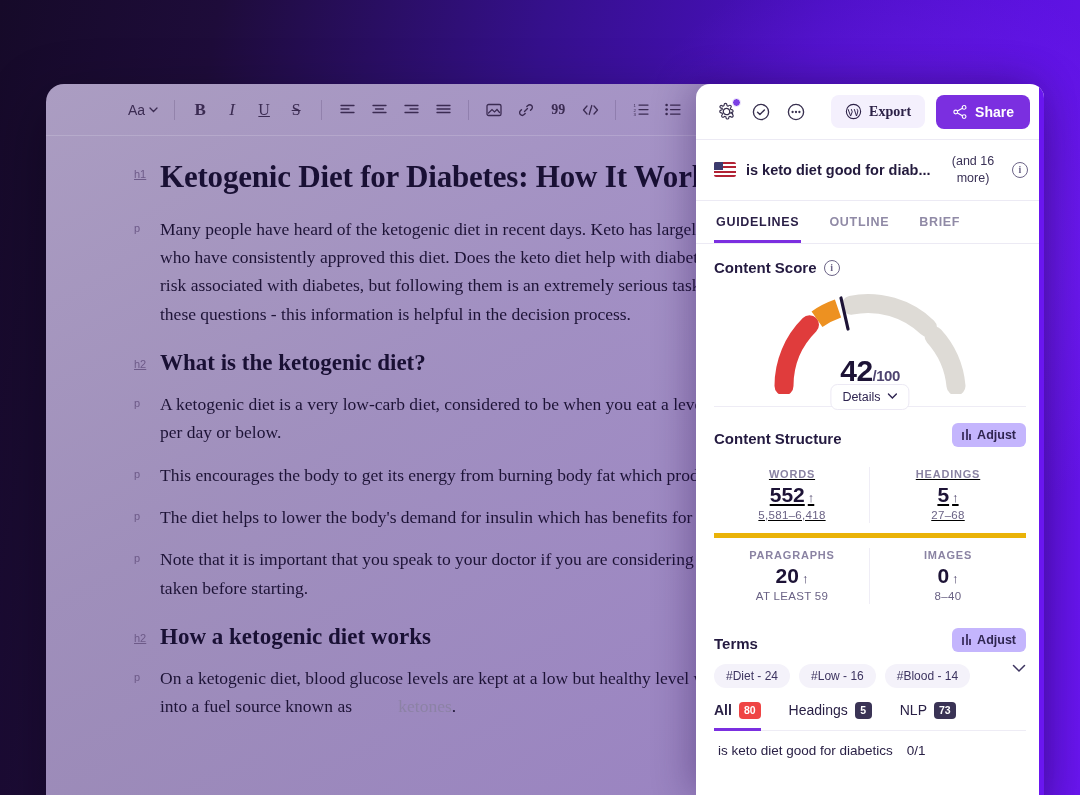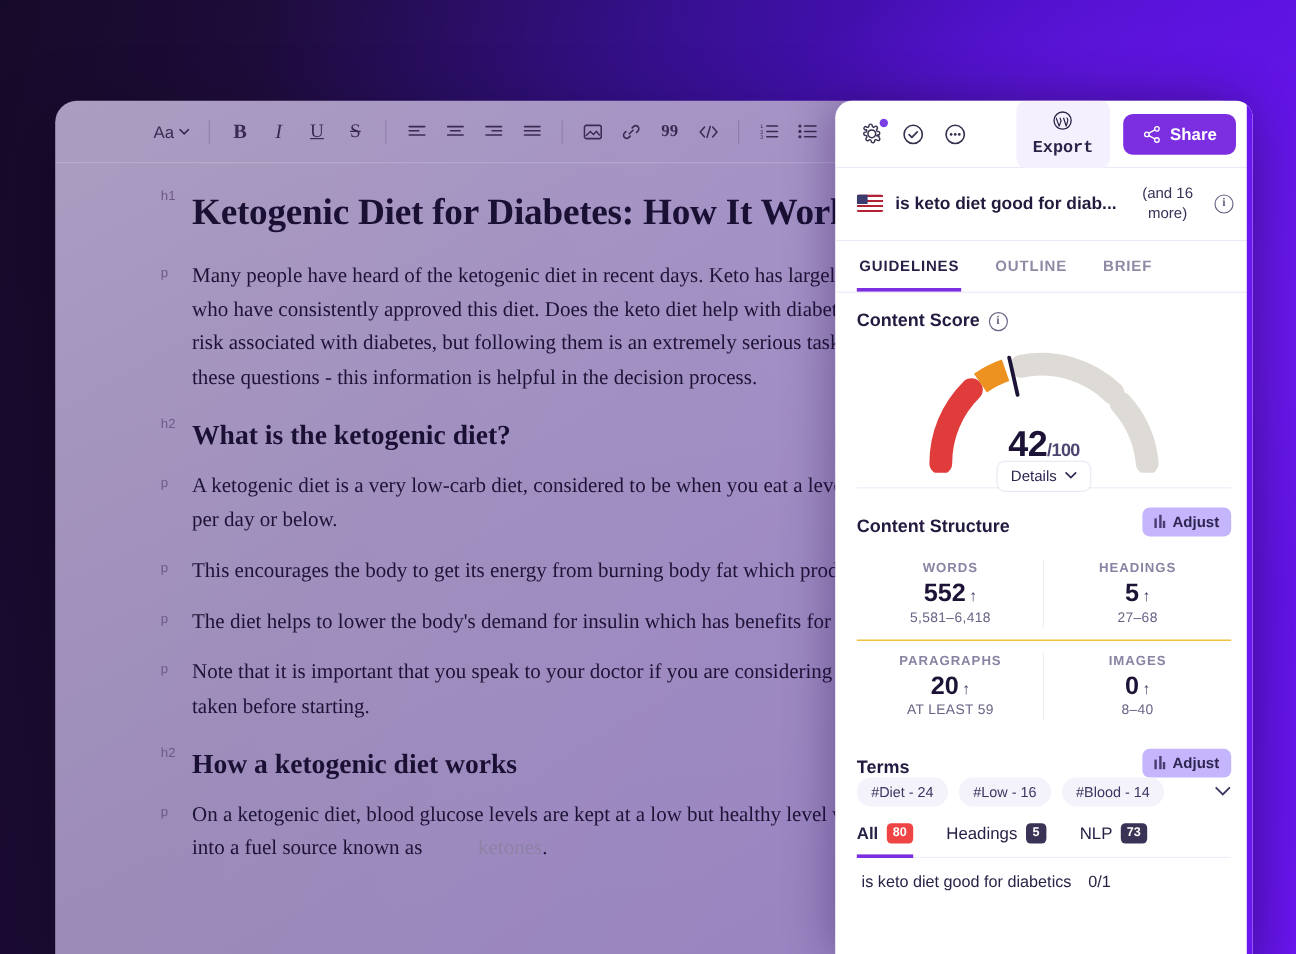--- a/index.html
+++ b/index.html
@@ -57,21 +57,21 @@
   }
   h2.dh {
     font-family: "Liberation Serif", serif; font-size: 23px; font-weight: 700;
     color: #191034; margin: 20px 0 12px; line-height: 1.3; white-space: nowrap;
   }
   p.dp {
     font-family: "Liberation Serif", serif; font-size: 17.5px; color: #1d1336;
     line-height: 1.62; margin-bottom: 14px;
   }
   p.dp .lk { color: #8c82a5; margin-left: 42px; }
-  .blk.h1 .tag, .blk.h2 .tag { top: 0; }
+  .blk.h1 .tag, .blk.h2 .tag { top: 10px; text-decoration: underline; }
 
   
   .panel {
     position: absolute; left: 696px; top: 84px;
     width: 348px; height: 711px;
     background: #ffffff;
     border-radius: 14px 14px 0 0;
     box-shadow: -6px 0 38px rgba(30,0,70,.32);
     overflow: hidden;
     font-family: "Liberation Sans", sans-serif;
@@ -91,21 +91,21 @@
   }
   .dot-badge {
     position:absolute; right:-3px; top:-2px; width:9px; height:9px;
     border-radius:50%; background:#7b3fe4; border:1.5px solid #fff;
   }
   .spacer { flex: 1; }
   .btn-export {
     display: flex; align-items: center; gap: 7px;
     background: #f4f0fd; color: #2c2147; border: none;
     padding: 8px 14px; border-radius: 8px; font-size: 14px; font-weight: 600;
-    cursor: pointer; font-family: Liberation Mono, monospace; flex-direction: column;
+    cursor: pointer; font-family: Liberation Serif, serif;
   }
   .btn-share {
     display: flex; align-items: center; gap: 7px;
     background: #7b2fe0; color: #fff; border: none;
     padding: 9px 16px; border-radius: 8px; font-size: 14px; font-weight: 600;
     cursor: pointer; font-family: inherit;
   }
 
   .p-kw {
     display:flex; align-items:center; gap:10px;
@@ -159,38 +159,38 @@
   }
   .score-box .divider { border-top:1px solid #eeecf5; margin-top:12px; }
 
   
   .struct { padding: 16px 18px 0; }
   .grid { display:grid; grid-template-columns:1fr 1fr; margin-top:10px; }
   .cell { text-align:center; padding: 11px 0 12px; position:relative; }
   .cell:nth-child(odd)::after {
     content:''; position:absolute; right:0; top:10px; bottom:10px; width:1px; background:#efedf6;
   }
-  .cell:nth-child(1), .cell:nth-child(2) { border-bottom:1px solid #eab308; }
+  .cell:nth-child(1), .cell:nth-child(2) { border-bottom:5px solid #eab308;text-decoration:underline; }
   .c-lbl { font-size:11px; letter-spacing:.8px; color:#8a83a3; font-weight:600; }
   .c-val { font-size:21px; font-weight:700; color:#1d1336; margin:3px 0 2px; }
   .c-val .arr { font-size:13px; color:#4a4068; font-weight:400; margin-left:3px; }
   .c-rng { font-size:11.5px; color:#6a6285; letter-spacing:.3px; }
 
   
   .terms { padding: 14px 18px 0; }
   .search {
     display:flex; align-items:center; gap:10px; margin-top:11px;
     border:1px solid #e7e3f2; border-radius:10px; padding:10px 14px;
   }
   .search input {
     border:none; outline:none; font-size:14px; color:#2a2146; flex:1;
     font-family:inherit; background:transparent;
   }
   .search input::placeholder { color:#9790ae; }
-  .chips { display:flex; align-items:center; gap:9px; }
+  .chips { display:flex; align-items:flex-start; gap:9px; margin-top:12px; }
   .chip {
     background:#f4f2fa; border-radius:13px; padding:5px 12px;
     font-size:12px; color:#3d3460; font-weight:500; cursor:pointer; white-space:nowrap;
   }
   .chip-more { margin-left:auto; color:#3d3460; cursor:pointer; display:flex; }
 
   .ttabs { display:flex; gap:28px; margin-top:14px; border-bottom:1px solid #eeecf5; }
   .ttab {
     display:flex; align-items:center; gap:7px; padding-bottom:9px;
     font-size:14px; color:#2a2146; cursor:pointer; border-bottom:3px solid transparent;

